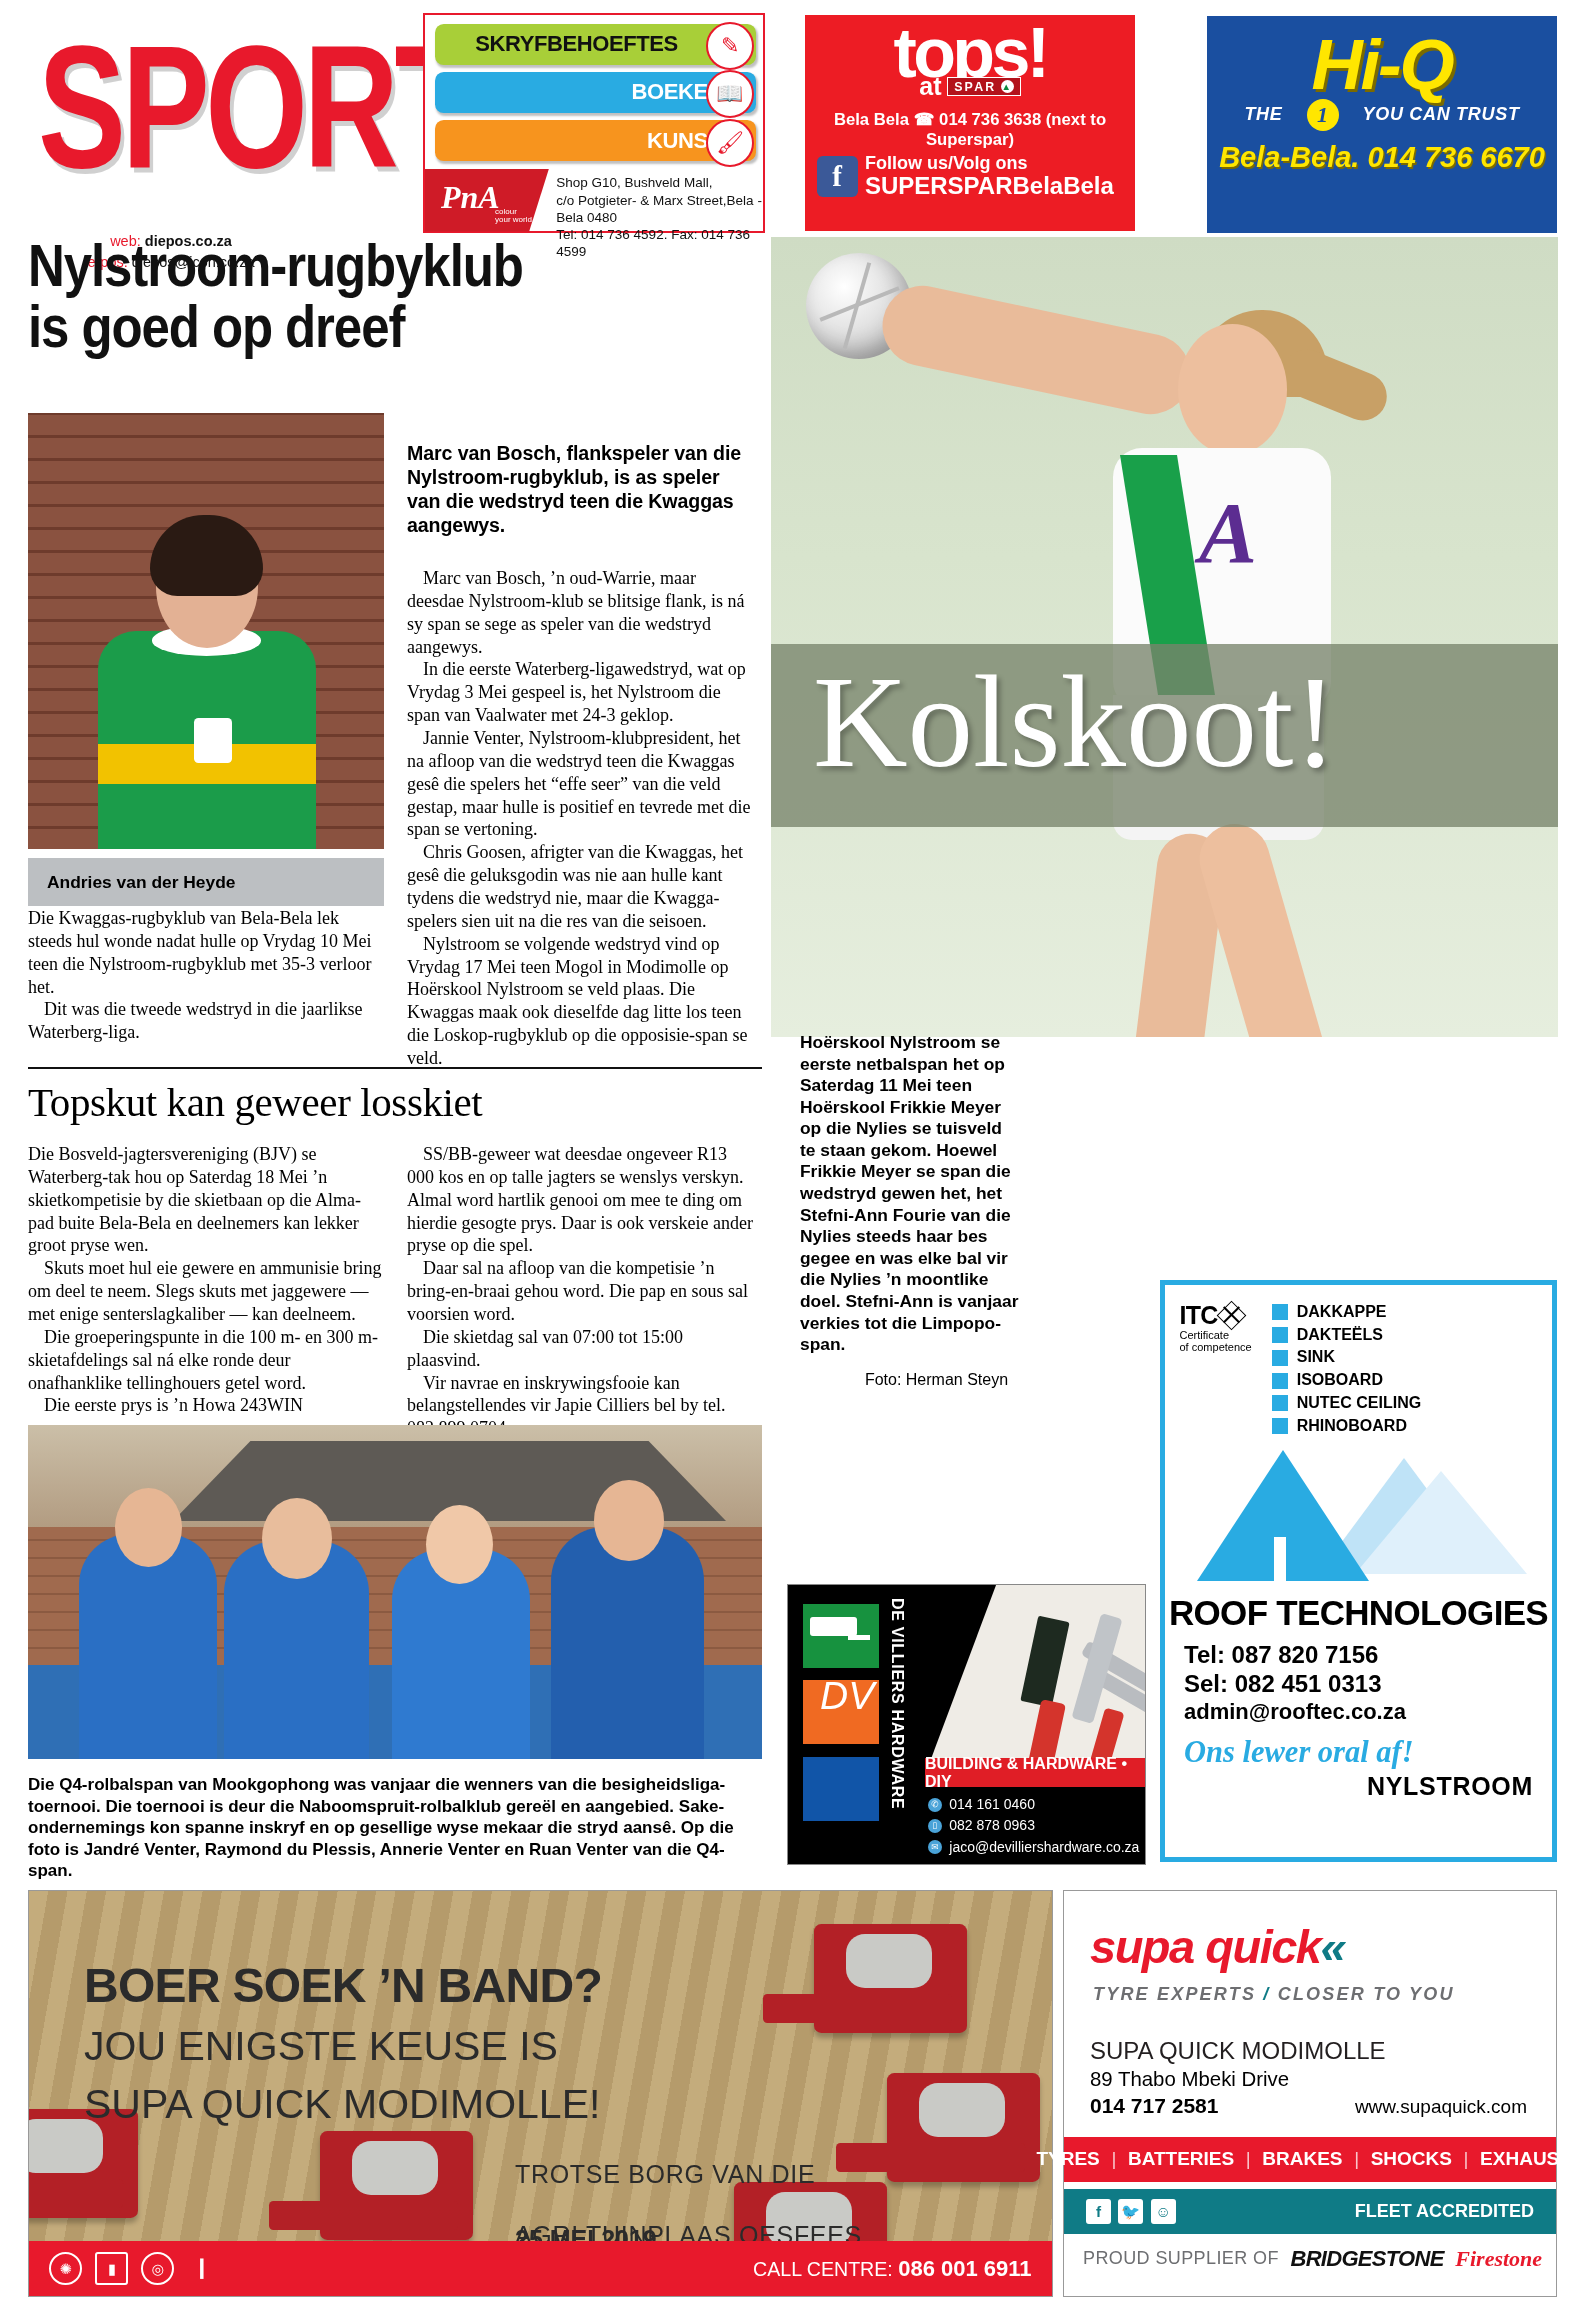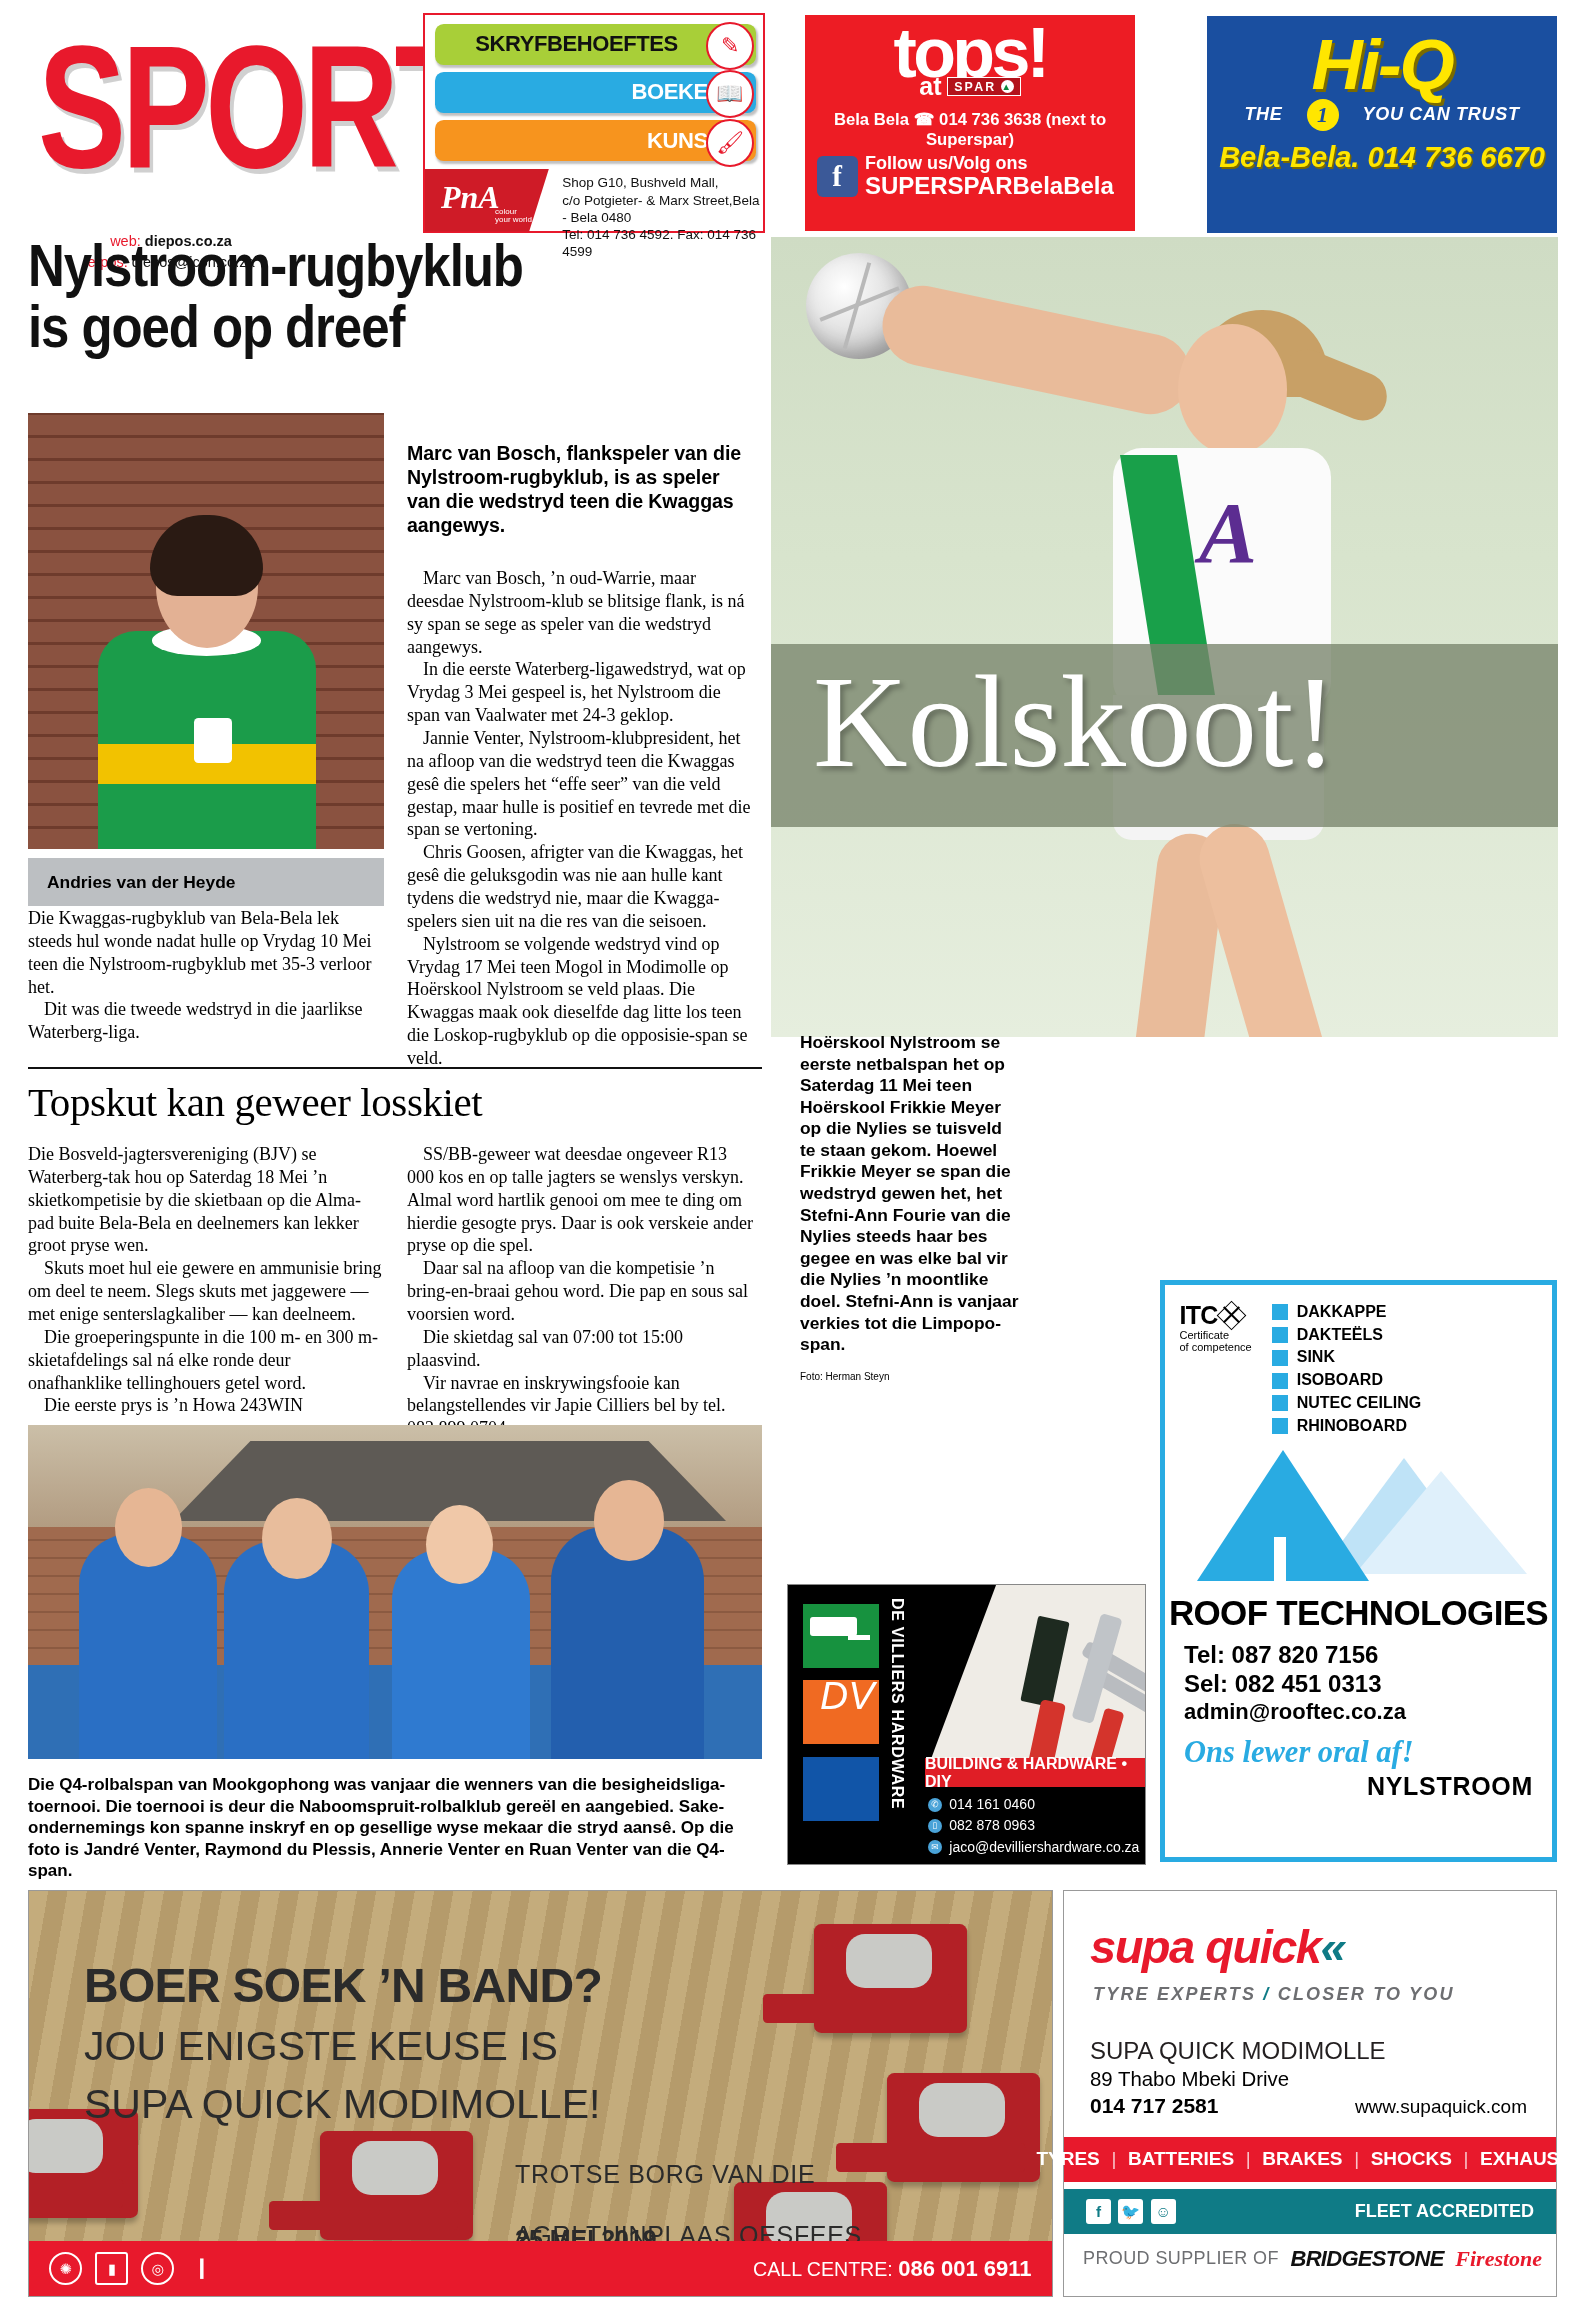--- a/index.html
+++ b/index.html
@@ -33,21 +33,21 @@
   .pna-3{background:#f7941e;}.pna-3 span{color:#fff;text-align:right;}
   .pna-icon{position:absolute;right:1.5px;top:-1.5px;width:44px;height:44px;border-radius:50%;
      border:2.2px solid #e8192c;background:#fff;display:flex;align-items:center;justify-content:center;
      font-size:22px;color:#e8192c;}
   .pna-foot{display:flex;margin-top:2.9px;height:63px;}
   .pna-logo{width:124px;background:#cf1b27;color:#fff;position:relative;
      clip-path:polygon(0 0,100% 0,84% 100%,0 100%);}
   .pna-logo .pnatxt{font-family:"Liberation Serif",serif;font-style:italic;font-weight:bold;
      font-size:32px;padding:10.2px 0 0 16px;}
   .pna-logo .pnasub{font-size:8px;line-height:1.1;position:absolute;left:70px;top:39px;}
-  .pna-addr{flex:1;font-size:13.5px;line-height:1.28;padding:5.8px 0 0 7.3px;color:#111;margin-left:6px;}
+  .pna-addr{flex:1;font-size:13.5px;line-height:1.28;padding:5.8px 0 0 7.3px;color:#111;}
 
   
   #tops{left:803px;top:13px;width:334px;height:220px;background:#ed1c24;border:2.2px solid #fff;
      box-sizing:border-box;color:#fff;}
   .tops-word{font-weight:bold;font-size:70px;line-height:.82;text-align:center;padding-top:10.2px;letter-spacing:-3.6px;}
   .tops-at{display:flex;align-items:center;justify-content:center;gap:5.8px;margin-top:-10.2px;}
   .tops-at .at{font-weight:bold;font-size:25px;}
   .spar-badge{background:#b3121b;border:1.5px solid #fff;padding:1.5px 5.8px;font-size:12.4px;font-weight:bold;
      letter-spacing:2.2px;display:flex;align-items:center;gap:4.4px;}
   .spar-tree{color:#0a8a3c;background:#fff;border-radius:50%;width:13px;height:13px;
@@ -122,21 +122,21 @@
      font-family:"Liberation Serif",serif;font-style:italic;font-weight:bold;font-size:87px;color:#5c2d91;
      line-height:1;}
   .nb-skirt{position:absolute;left:342px;top:458px;width:211px;height:145px;background:#f4f4f4;border-radius:0 0 19px 19px;}
   .nb-legA{position:absolute;left:371px;top:596px;width:68px;height:313px;background:#e9bb9a;border-radius:33px;transform:rotate(7deg);}
   .nb-legB{position:absolute;left:465px;top:582px;width:70px;height:334px;background:#edbf9e;border-radius:35px;transform:rotate(-16deg);}
   .kolskoot-band{position:absolute;left:0;top:407px;width:100%;height:183px;background:rgba(120,132,108,.78);}
   .kolskoot-txt{position:absolute;left:42px;top:416px;font-family:"Liberation Serif",serif;font-size:131px;
      color:#fff;line-height:1.05;text-shadow:3.6px 4.4px 5.1px rgba(0,0,0,.28);}
 
   #netball-cap{left:800px;top:1032px;width:222px;font-weight:bold;font-size:17.4px;line-height:1.24;}
-  #netball-credit{left:800px;top:1371px;width:233px;font-size:10px;}
+  #netball-credit{left:820px;top:1371px;width:233px;font-size:16px;text-align:center;}
 
   
   #rule2{left:28px;top:1067px;width:734px;height:2.2px;background:#111;}
   #head2{left:28px;top:1078px;font-family:"Liberation Serif",serif;font-size:41px;letter-spacing:-0.4px;}
   #story2a{left:28px;top:1143px;width:356px;font-family:"Liberation Serif",serif;font-size:18px;line-height:1.27;}
   #story2b{left:407px;top:1143px;width:349px;font-family:"Liberation Serif",serif;font-size:18px;line-height:1.27;}
   #story2a p,#story2b p{margin:0;text-indent:16px;}
   #story2a p.first{text-indent:0;}
 
   

